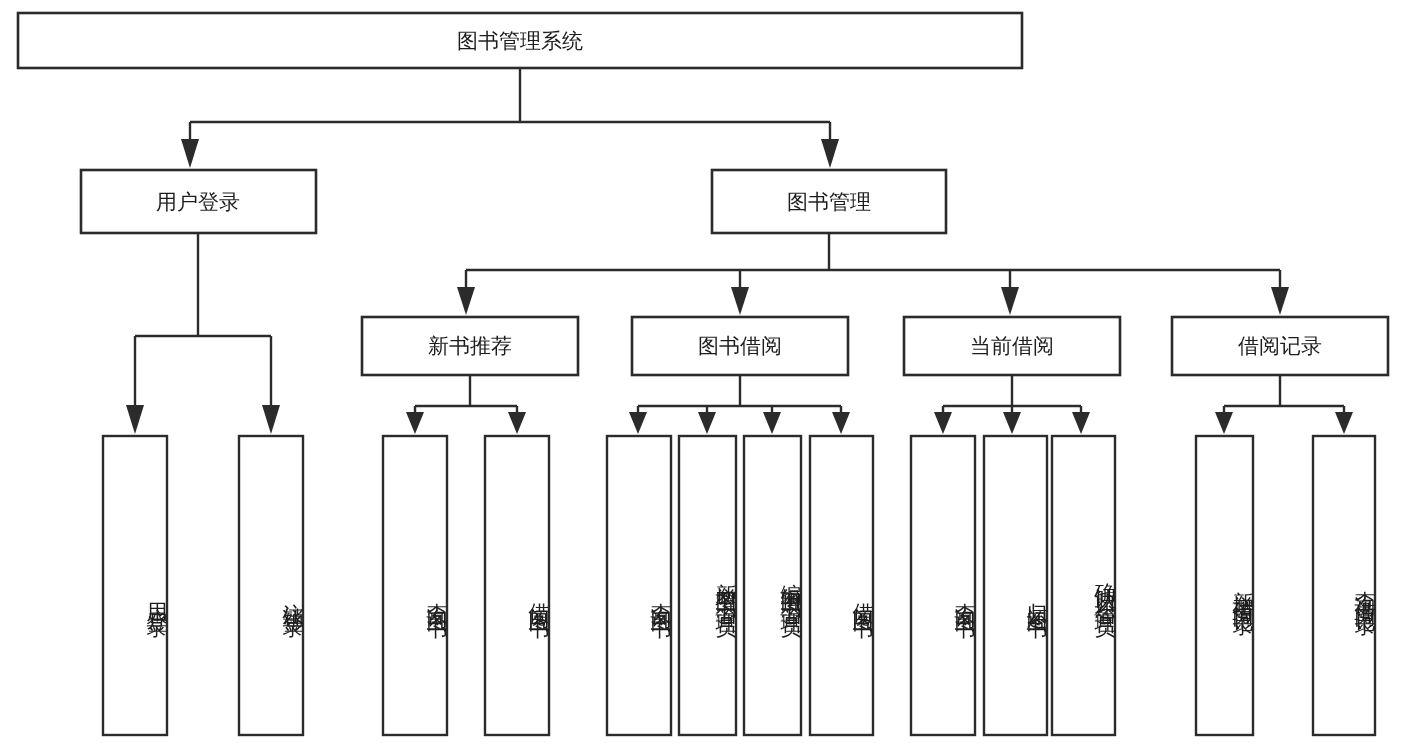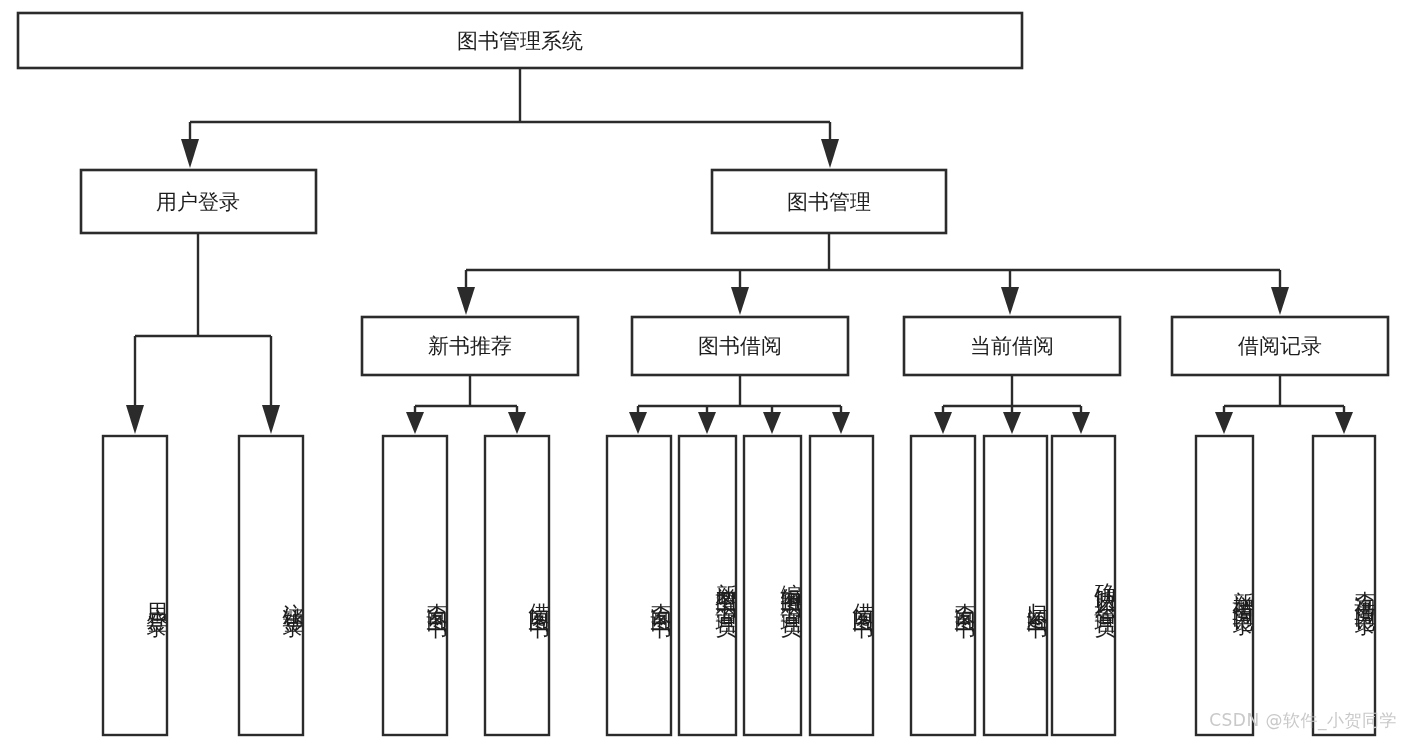--- a/index.html
+++ b/index.html
@@ -220,15 +220,14 @@
   <div class="vlabel" style="left:744px; top:446px; width:57px; height:285px;">编辑图书（管理员）</div>
   <div class="vlabel" style="left:810px; top:516px; width:63px; height:160px;">借阅图书</div>
 
   <div class="vlabel" style="left:911px; top:516px; width:64px; height:160px;">查询图书</div>
   <div class="vlabel" style="left:984px; top:516px; width:63px; height:160px;">归还图书</div>
   <div class="vlabel" style="left:1052px; top:446px; width:63px; height:285px;">确认归还（管理员）</div>
 
   <div class="vlabel" style="left:1196px; top:466px; width:57px; height:245px;">新增借阅记录</div>
   <div class="vlabel" style="left:1313px; top:466px; width:62px; height:245px;">查询借阅记录</div>
 
-  <div class="watermark">CSDN @软件_小贺同学</div>
 
 </div>
 
 </body></html>

